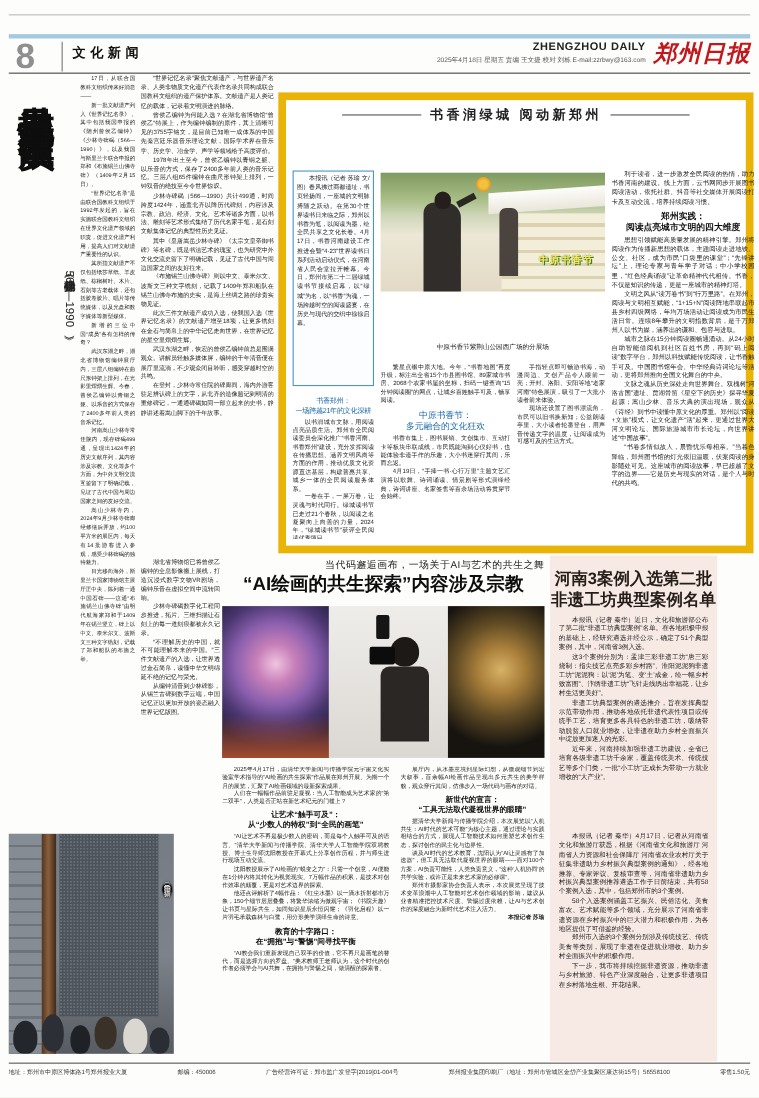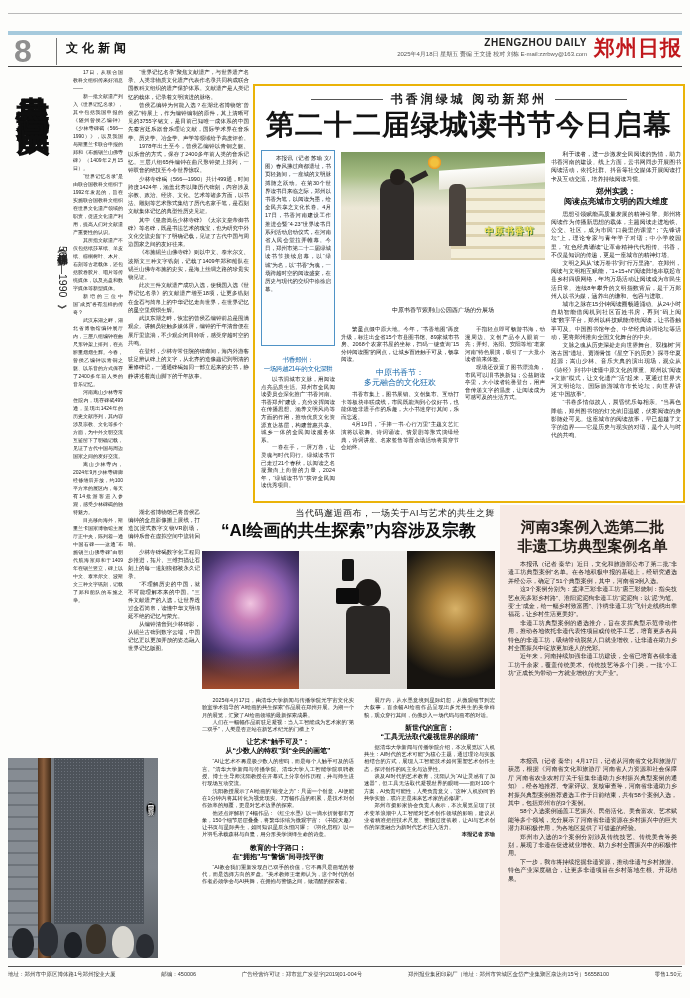--- a/index.html
+++ b/index.html
@@ -13,21 +13,21 @@
   
   .rule-top { left:8px; right:8px; top:13px; height:1px; background:#b9b9b9; }
   .band { left:8px; right:8px; top:31px; height:4px; background:#a6cadd; }
   .pagenum { left:14px; top:36px; font-size:32px; line-height:30px; color:#8f8f8f; font-weight:bold; }
   .pn-div { left:56px; top:38px; width:1px; height:27px; background:#777; }
   .section-title { left:66px; top:40px; font-size:12px; font-weight:bold; letter-spacing:4px; color:#111; }
   .masthead { right:8px; top:34px; display:flex; align-items:center; gap:7px; }
   .mast-col { text-align:right; }
   .mast-en { font-size:10px; font-weight:bold; letter-spacing:.5px; color:#222; }
   .dateline { font-size:6px; color:#555; margin-top:2px; white-space:nowrap; }
-  .logo-cn { font-size:21px; font-weight:900; color:#c0181c;
+  .logo-cn { font-size:21px; font-weight:900; font-style:italic; color:#c0181c;
              font-family:"Liberation Serif","DejaVu Serif",serif; letter-spacing:1px;text-align:center; }
   .rule-head { left:8px; right:8px; top:66px; height:1px; background:#444; }
   
   .nt { text-align:justify; color:#1b1b1b; overflow:hidden; }
   .nt p { text-indent:2em; margin:0; }
   .bluehead { text-align:center; font-weight:normal; color:#1565a7; margin:4px 0 3px; }
   .blackhead { text-align:center; font-weight:bold; color:#101010; margin:4px 0 3px; }
   
   .vhead { left:10px; top:70px; width:46px; height:578px; writing-mode:vertical-rl;
            font-size:33px; line-height:46px; letter-spacing:2px; font-weight:900; color:#0e0e0e; }
@@ -49,21 +49,21 @@
   .pl-crowd div { position:absolute; border-radius:50% 50% 42% 42%; }
   .h1a{left:4px;bottom:0;width:22px;height:30px;background:#23262b;}
   .h1b{left:30px;bottom:2px;width:20px;height:34px;background:#2c2f35;}
   .h1c{left:56px;bottom:0;width:18px;height:26px;background:#1e2126;}
   .h1d{left:78px;bottom:4px;width:20px;height:30px;background:#3a3228;}
   .h1e{left:104px;bottom:0;width:22px;height:32px;background:#d9d7d0;}
   .h1f{left:128px;bottom:0;width:18px;height:24px;background:#2a2d33;}
   .pl-cap { position:absolute; right:3px; bottom:8px; height:150px; writing-mode:vertical-rl;
             font-size:6px; line-height:9px; color:#fff; text-shadow:0 0 2px #000,0 0 2px #000; }
   
-  .main-box { left:253px; top:84px; width:432px; height:419px; border:2px solid #eab308; background:#fff; }
+  .main-box { left:253px; top:84px; width:432px; height:419px; border:7px solid #eab308; background:#fff; }
   .kicker { position:absolute; top:5px; left:0; right:0; display:flex; align-items:center;
             justify-content:center; gap:8px; font-size:12px; font-weight:bold; letter-spacing:3px; color:#222; }
   .kline { width:72px; height:1px; background:#555; }
   .mhead { position:absolute; top:20px; left:0; right:0; text-align:center;
            font-size:28px; font-weight:900; letter-spacing:1px; color:#131313; }
   .intro-box { position:absolute; left:6px; top:64px; width:74px; height:196px;
                border:1px solid #4f93c6; background:#fbfdff; padding:3px;
                font-size:5.5px; line-height:8.2px; }
   .main-photo { position:absolute; left:86px; top:66px; width:204px; height:108px; overflow:hidden;
     background:linear-gradient(180deg,#7e9a60 0%,#a7bd85 22%,#cfd6b8 36%,#ece7d6 52%,#e2dac6 100%); }
@@ -103,21 +103,21 @@
   .cam-body { position:absolute; left:44%; top:40%; width:44px; height:68px; background:#2a2725; border-radius:8px 8px 0 0; }
   .cam-cam  { position:absolute; left:34%; top:27%; width:23px; height:16px; background:#0c0c0c; border-radius:2px; }
   .cam-flash{ position:absolute; left:40%; top:6%;  width:12px; height:22px; background:#151515; border-radius:2px; }
   .art3 { width:30%;
     background:radial-gradient(circle at 55% 42%,#d8b268 0%,#a97f3a 22%,#5f4a24 46%,#171410 75%); }
   .ai-col1 { position:absolute; left:0;     top:192px; width:152px; bottom:0; font-size:5.3px; line-height:7.3px; }
   .ai-col2 { position:absolute; left:162px; top:192px; width:131px; bottom:0; font-size:5.3px; line-height:7.3px; }
   .ai .blackhead { font-size:7px; line-height:9px; }
   .byline { text-align:right; font-weight:bold; margin-top:4px; text-indent:0 !important; }
   
-  .panel { left:500px; top:505px; width:185px; height:460px; background:#f7eae4; }
+  .panel { left:500px; top:505px; width:152px; height:460px; background:#f7eae4; }
   .p-title { text-align:center; font-size:15px; line-height:19px; font-weight:900; color:#241d18; }
   .t1 { margin-top:12px; }
   .t2 { margin-top:14px; }
   .p-body { margin:5px 8px 0; font-size:6px; line-height:8.4px; text-align:justify; overflow:hidden; }
   .p-body1 { height:192px; }
   .p-body2 { height:146px; }
   
   .rule-foot { left:8px; right:8px; top:966px; height:1px; background:#555; }
   .footer { left:8px; right:8px; top:971px; display:flex; justify-content:space-between;
             font-size:5.5px; color:#333; white-space:nowrap; }
@@ -188,21 +188,20 @@
       <span>本报记者 李焱 摄</span>
     </div>
   </div>
 
   <div class="abs main-box">
     <div class="kicker">
       <span class="kline"></span>
       <span>书香润绿城 阅动新郑州</span>
       <span class="kline"></span>
     </div>
-    <div class="mhead">第二十二届绿城读书节今日启幕</div>
 
     <div class="intro-box nt">
       <p>本报讯（记者 苏瑜 文/图）春风拂过商都遗址，书页轻扬间，一座城的文明脉搏随之跃动。在第30个世界读书日来临之际，郑州以书香为笔，以阅读为墨，绘全民共享之文化长卷。4月17日，书香河南建设工作推进会暨“4·23”世界读书日系列活动启动仪式，在河南省人民会堂拉开帷幕。今日，郑州市第二十二届绿城读书节接续启幕，以“绿城”为名，以“书香”为魂，一场跨越时空的阅读盛宴，在历史与现代的交织中徐徐启幕。</p>
     </div>
 
     <div class="main-photo">
       <div class="mp-canopy"></div>
       <div class="mp-booth"></div>
       <div class="mp-flower"></div>
       <div class="mp-fig1-body"></div>

